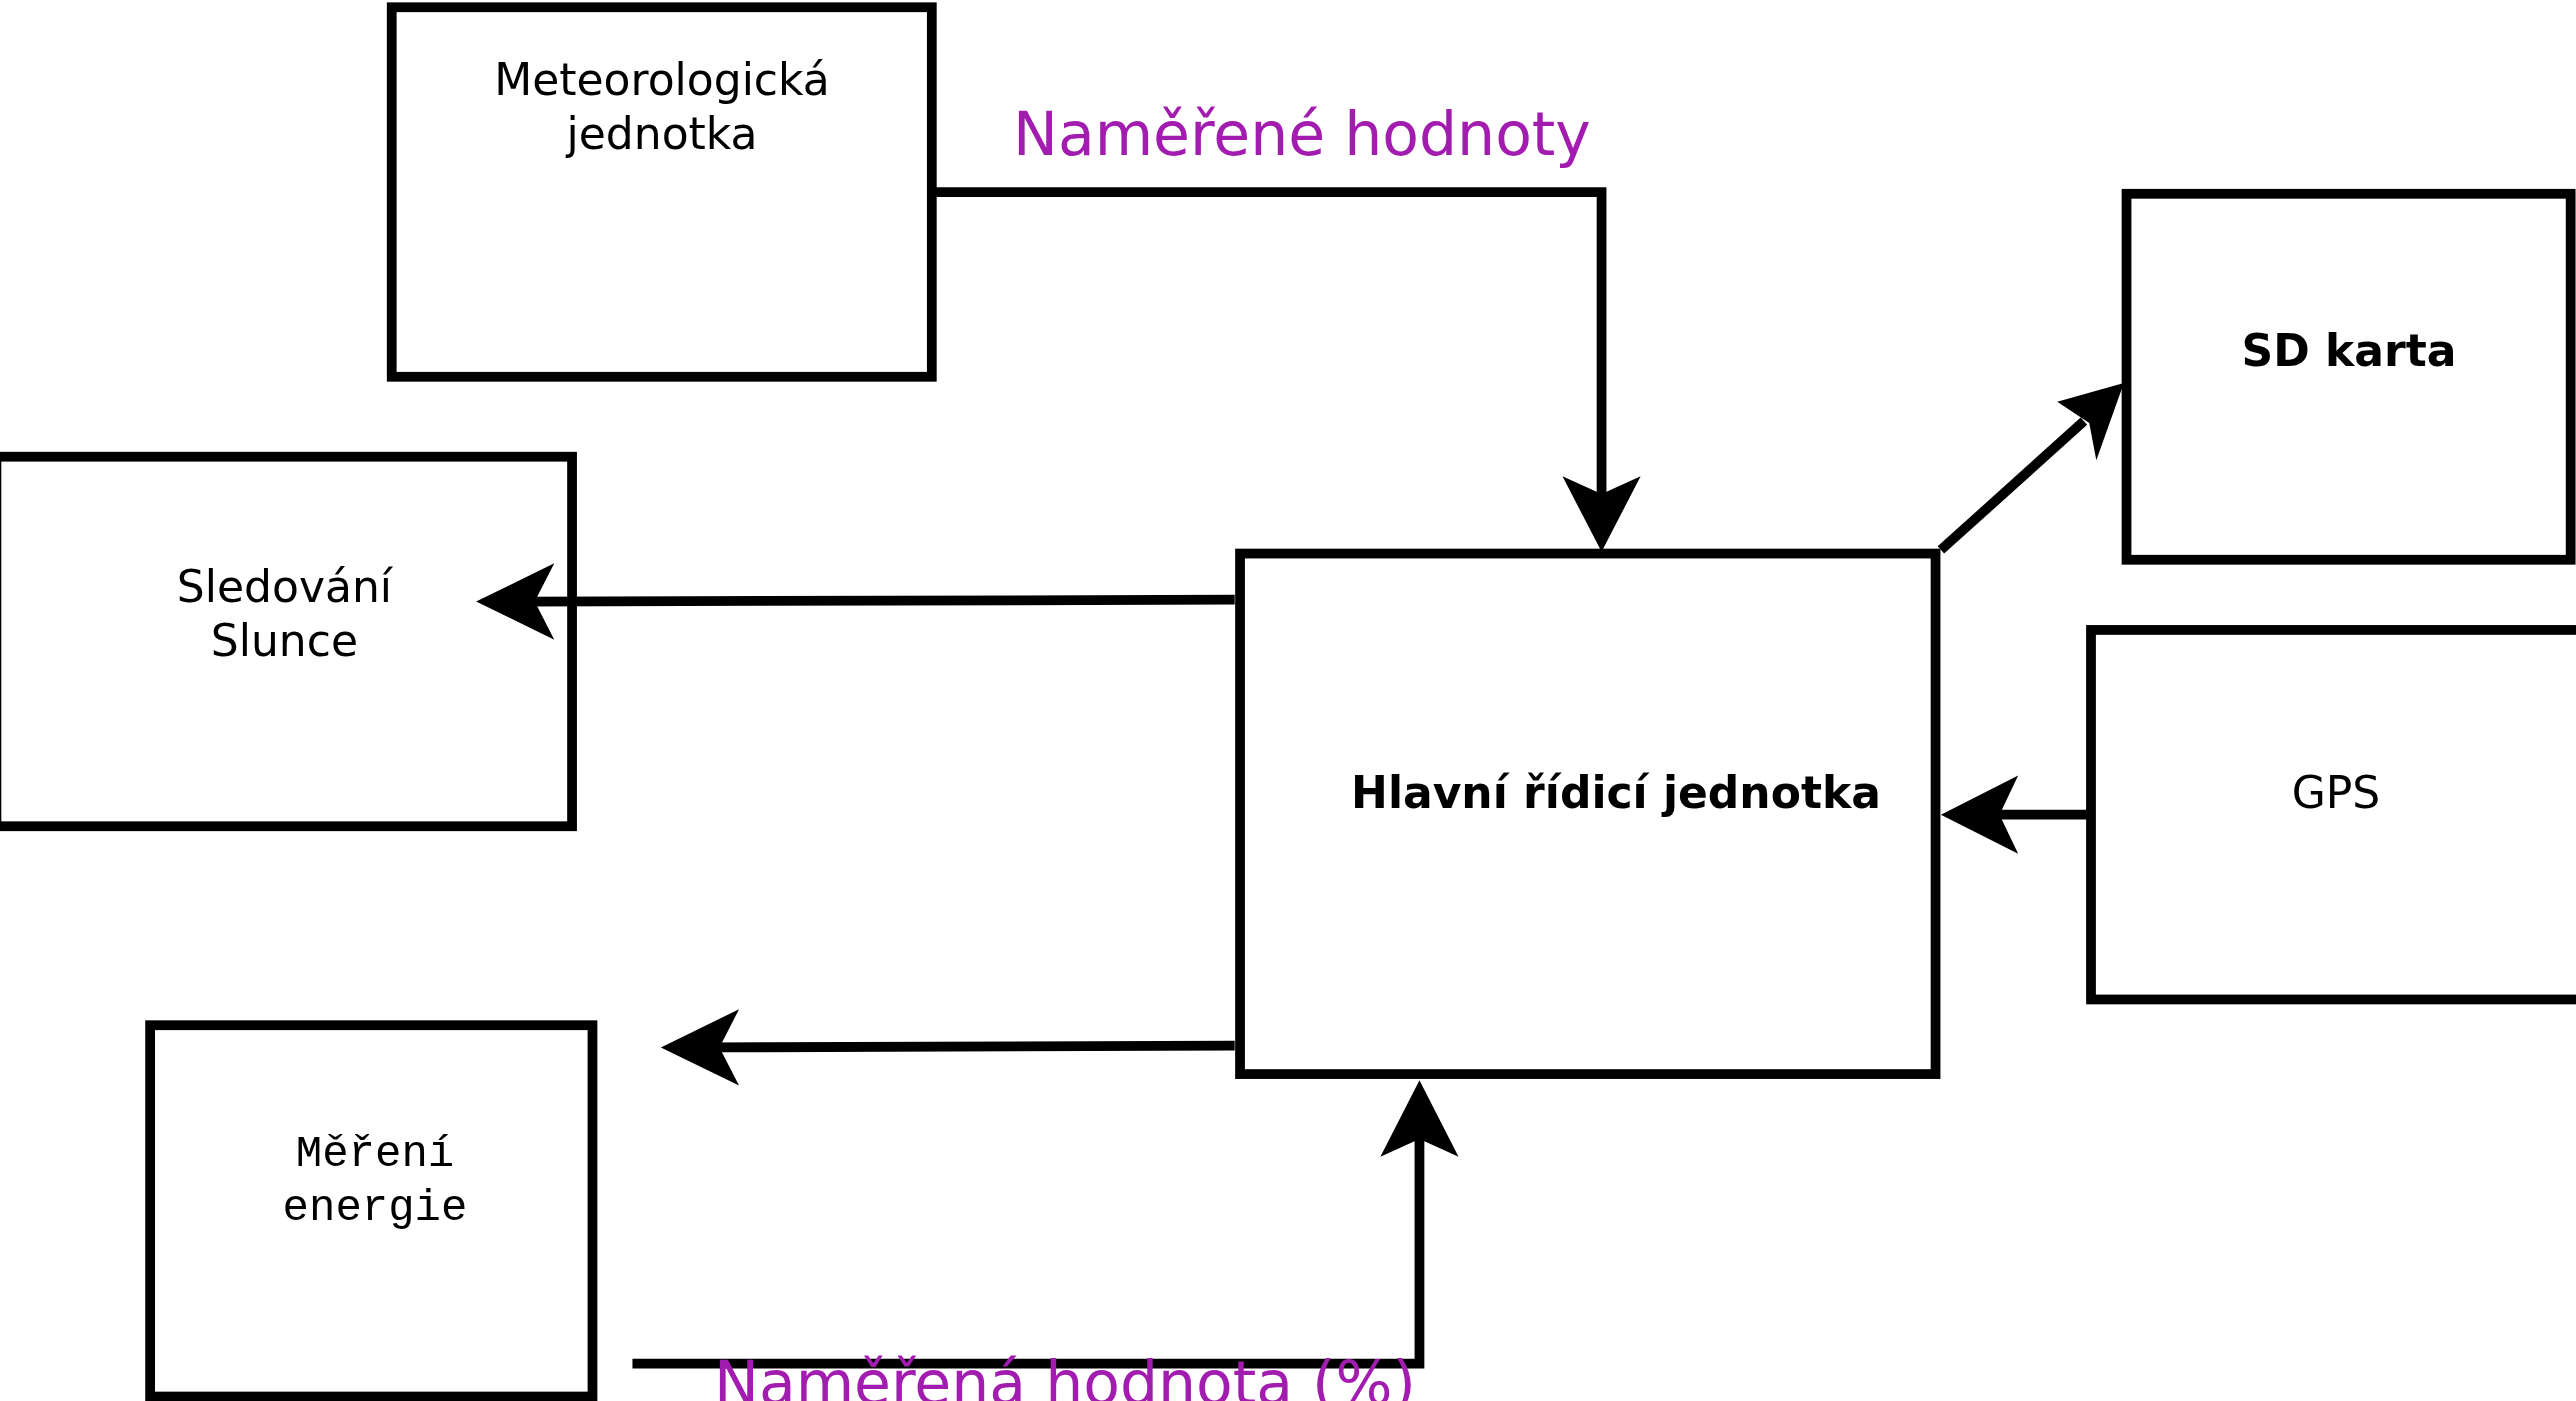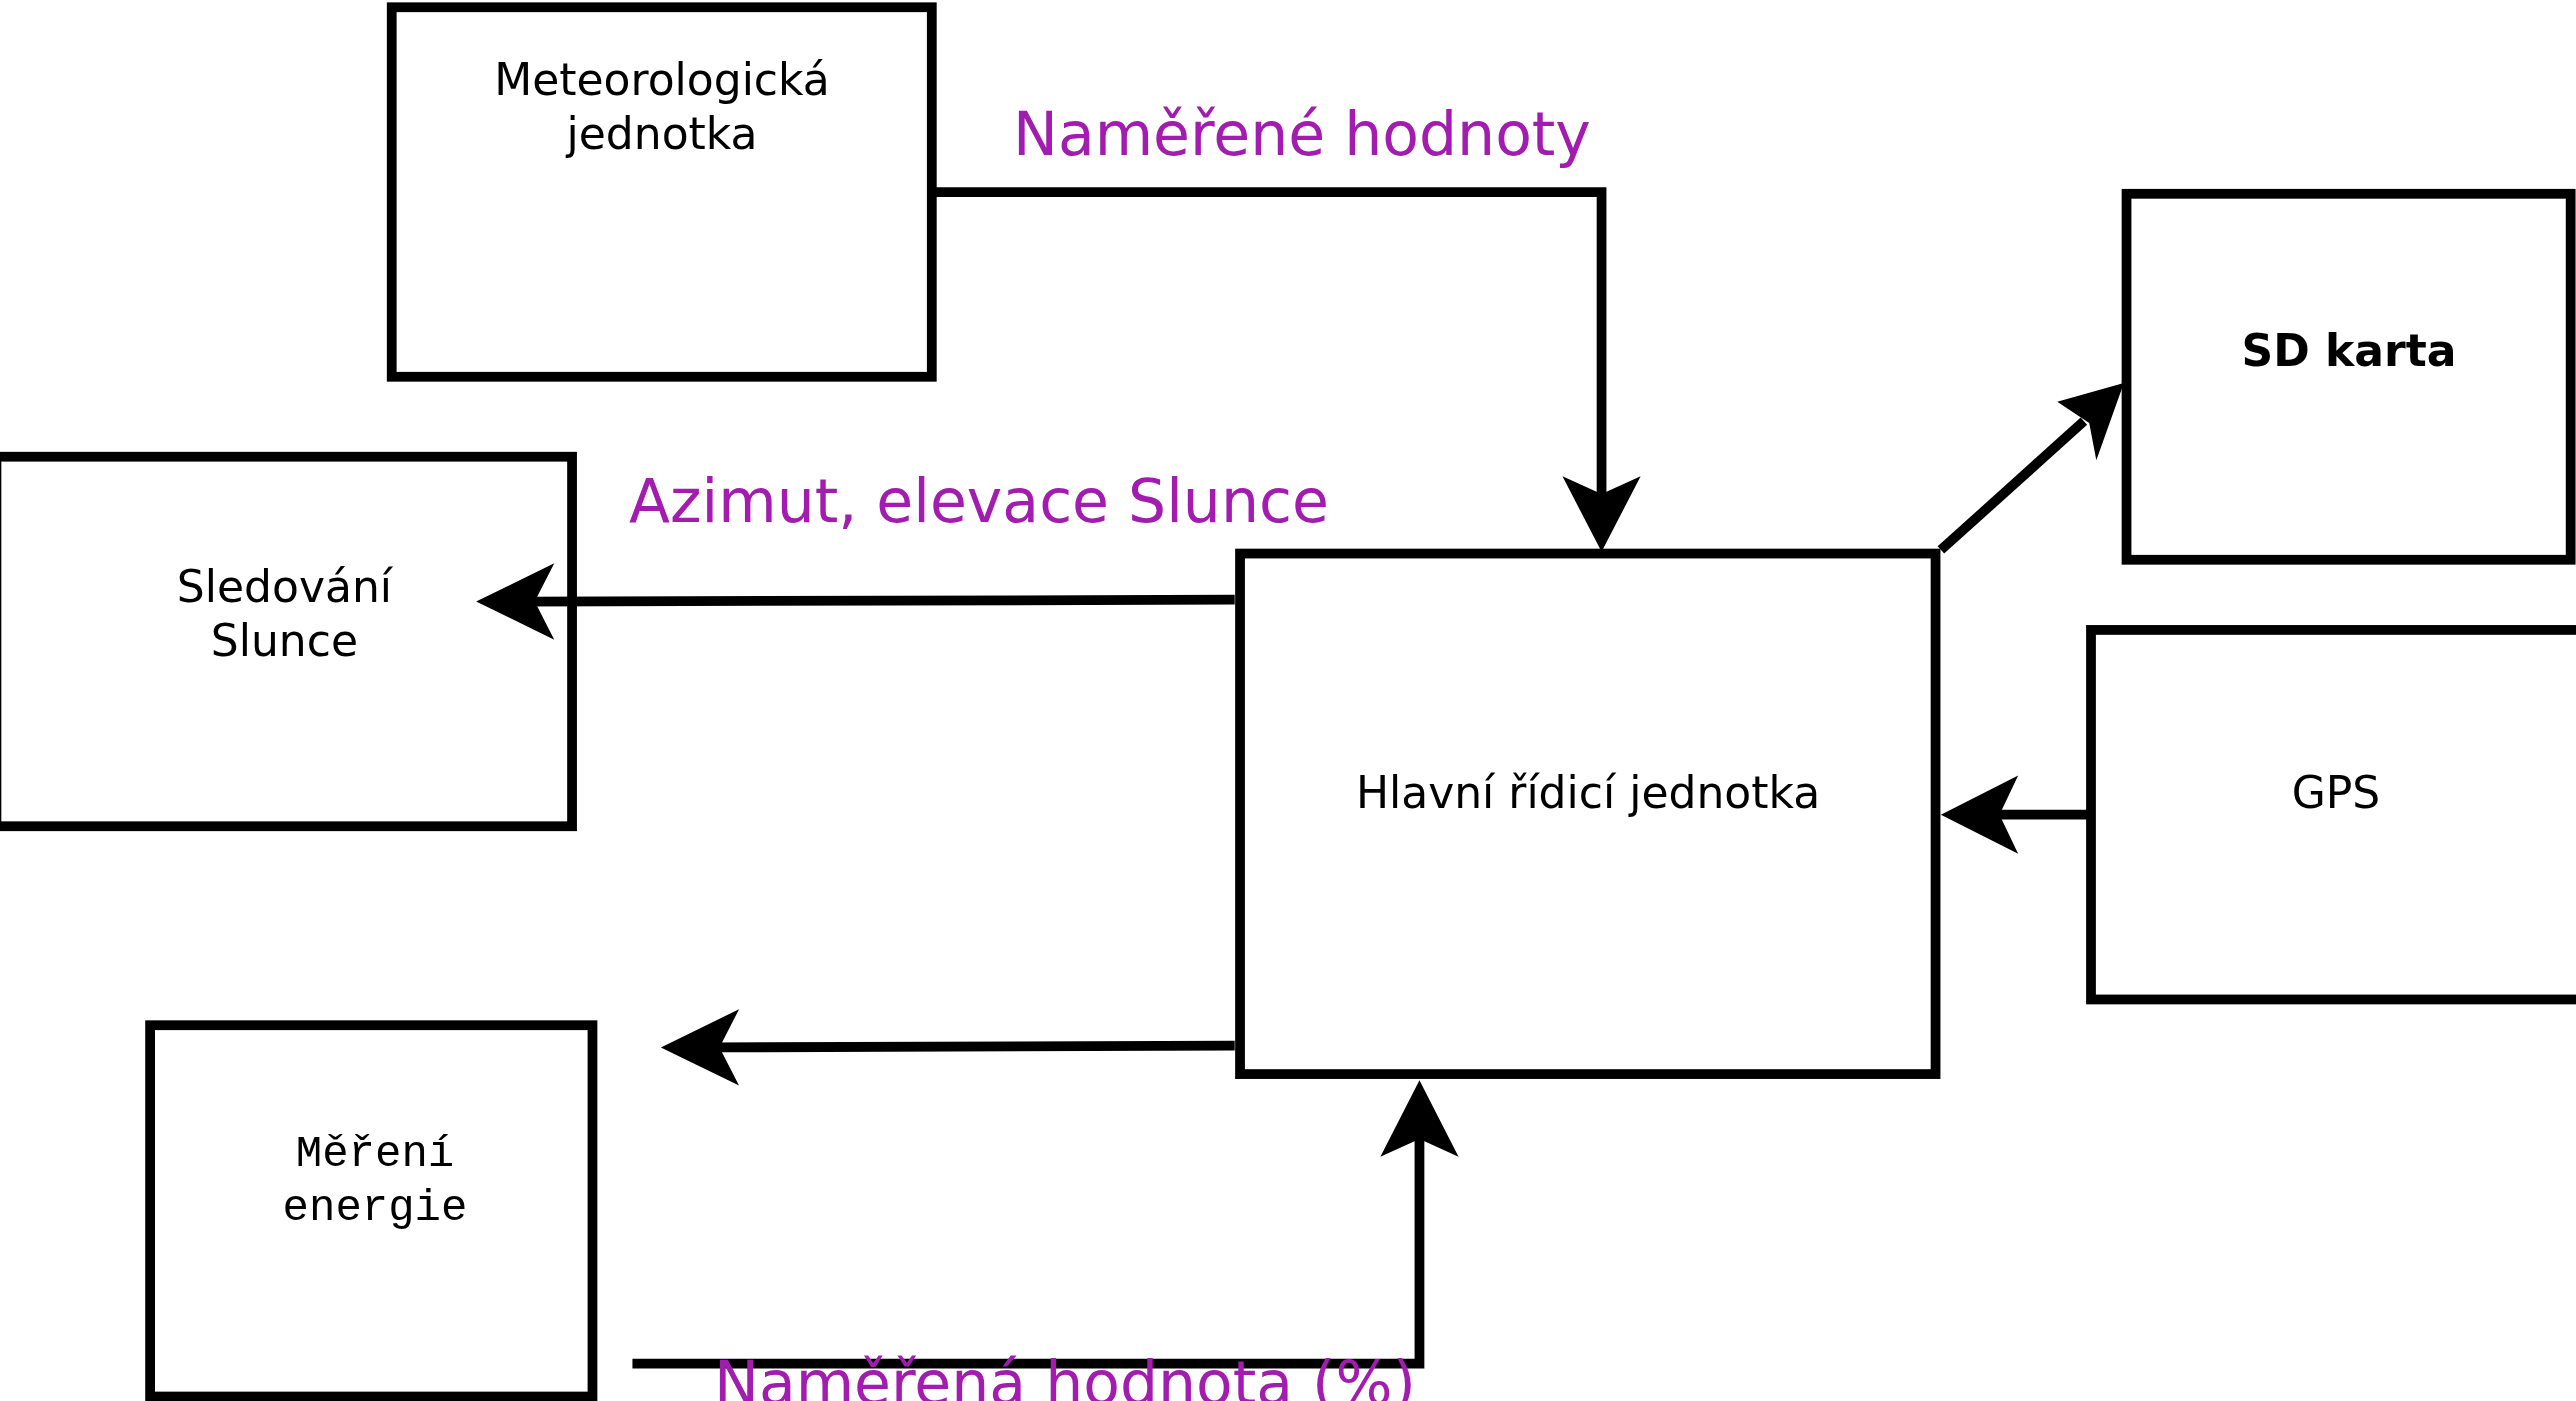--- a/index.html
+++ b/index.html
@@ -106,28 +106,27 @@
   </svg>
 
   <div class="node-label" style="left:392px; top:53px; width:540px;">Meteorologická
 jednotka</div>
 
   <div class="node-label" style="left:2127px; top:324px; width:444px;font-weight:bold;">SD karta</div>
 
   <div class="node-label" style="left:-3.6px; top:560px; width:576px;">Sledování
 Slunce</div>
 
-  <div class="node-label" style="left:1240px; top:766px; width:696px;">Hlavní řídicí jednotka</div>
+  <div class="node-label" style="left:1268px; top:766px; width:696px;font-weight:bold;">Hlavní řídicí jednotka</div>
 
   <div class="node-label" style="left:2091px; top:766px; width:490px;">GPS</div>
 
   <div class="node-label" style="left:154px; top:1128px; width:442px;font-family:Liberation Mono, monospace;">Měření
 energie</div>
 
   <div class="edge-label" style="left:1013px; top:98px;">Naměřené hodnoty</div>
 
-  <div class="edge-label" style="left:629px; top:465px;">Azimut, elevace Slunce</div>
 
 
   <div class="edge-label" style="left:686px; top:1347px;margin-left:28px;">Naměřená hodnota (%)</div>
 
 </div>
 
 
 </body></html>

